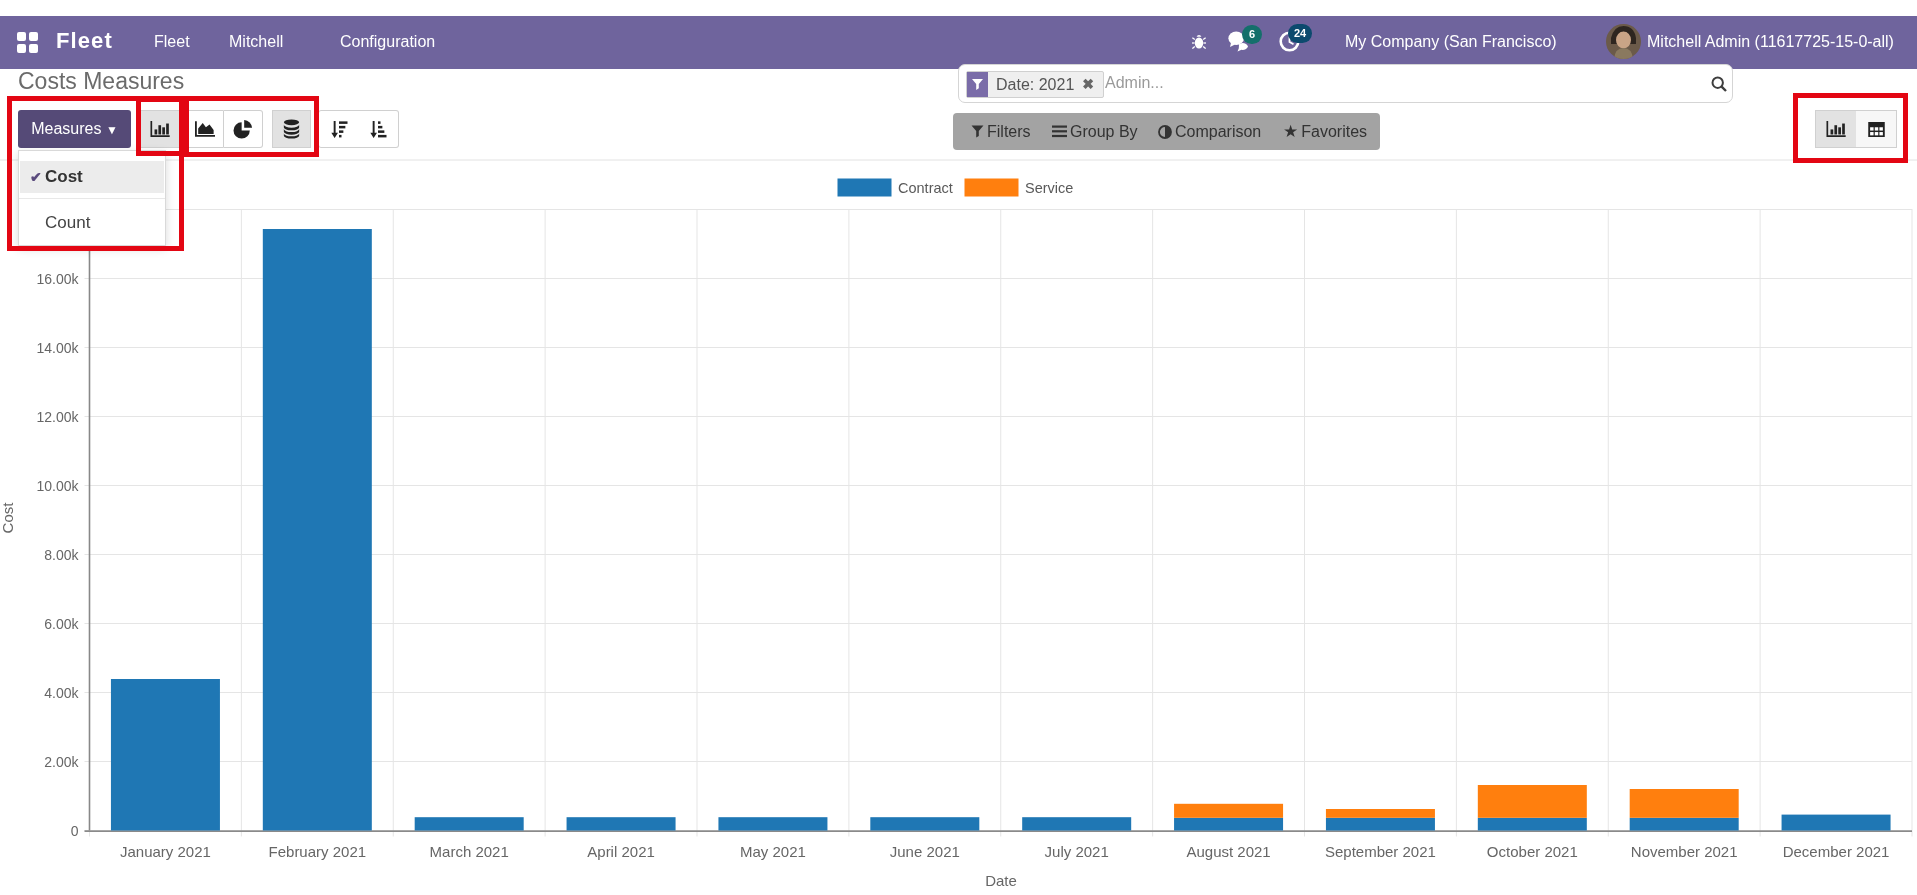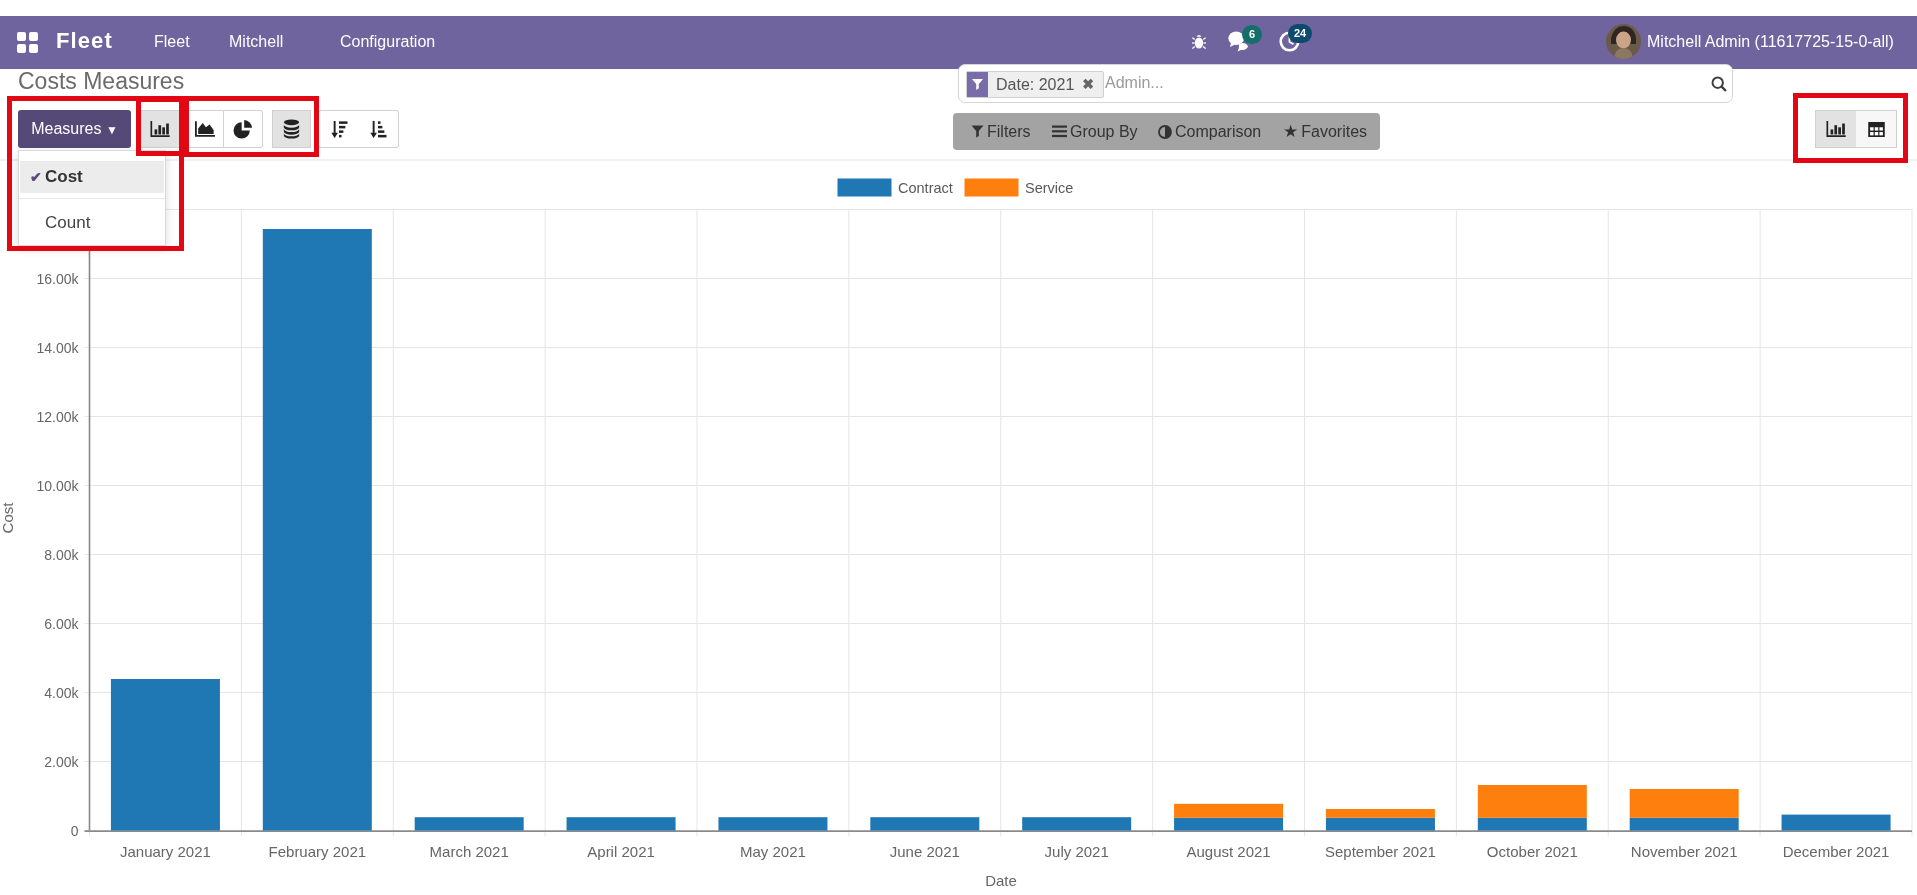--- a/index.html
+++ b/index.html
@@ -148,20 +148,21 @@
     <div id="apps-icon">
       <div style="left:0;top:0"></div>
         <div style="left:12px;top:0"></div>
       <div style="left:0;top:12px"></div>
         <div style="left:12px;top:12px"></div>
     </div>
     <div class="brand">Fleet</div>
     <div class="navitem" style="left:154px;">Fleet</div>
     <div class="navitem" style="left:229px;">Mitchell</div>
     <div class="navitem" style="left:340px;">Configuration</div>
+    <div class="navitem" style="left:1345px;">My Company (San Francisco)</div>
     <div class="navitem" style="left:1647px;">Mitchell Admin (11617725-15-0-all)</div>
     <svg class="abs" style="left:1192px;top:17px" width="14" height="17" viewBox="0 0 14 17" id="bugicon">
         <ellipse cx="7" cy="10" rx="4.2" ry="5.6" fill="#fff"></ellipse>
         <path d="M4.6 3.8a2.5 2.5 0 0 1 4.8 0z" fill="#fff"></path>
         <g stroke="#fff" stroke-width="1.3">
           <line x1="2.8" y1="6.5" x2="0.4" y2="4.8"></line>
           <line x1="2.6" y1="10" x2="0" y2="10"></line>
           <line x1="2.8" y1="13.5" x2="0.4" y2="15.6"></line>
           <line x1="11.2" y1="6.5" x2="13.6" y2="4.8"></line>
           <line x1="11.4" y1="10" x2="14" y2="10"></line>

